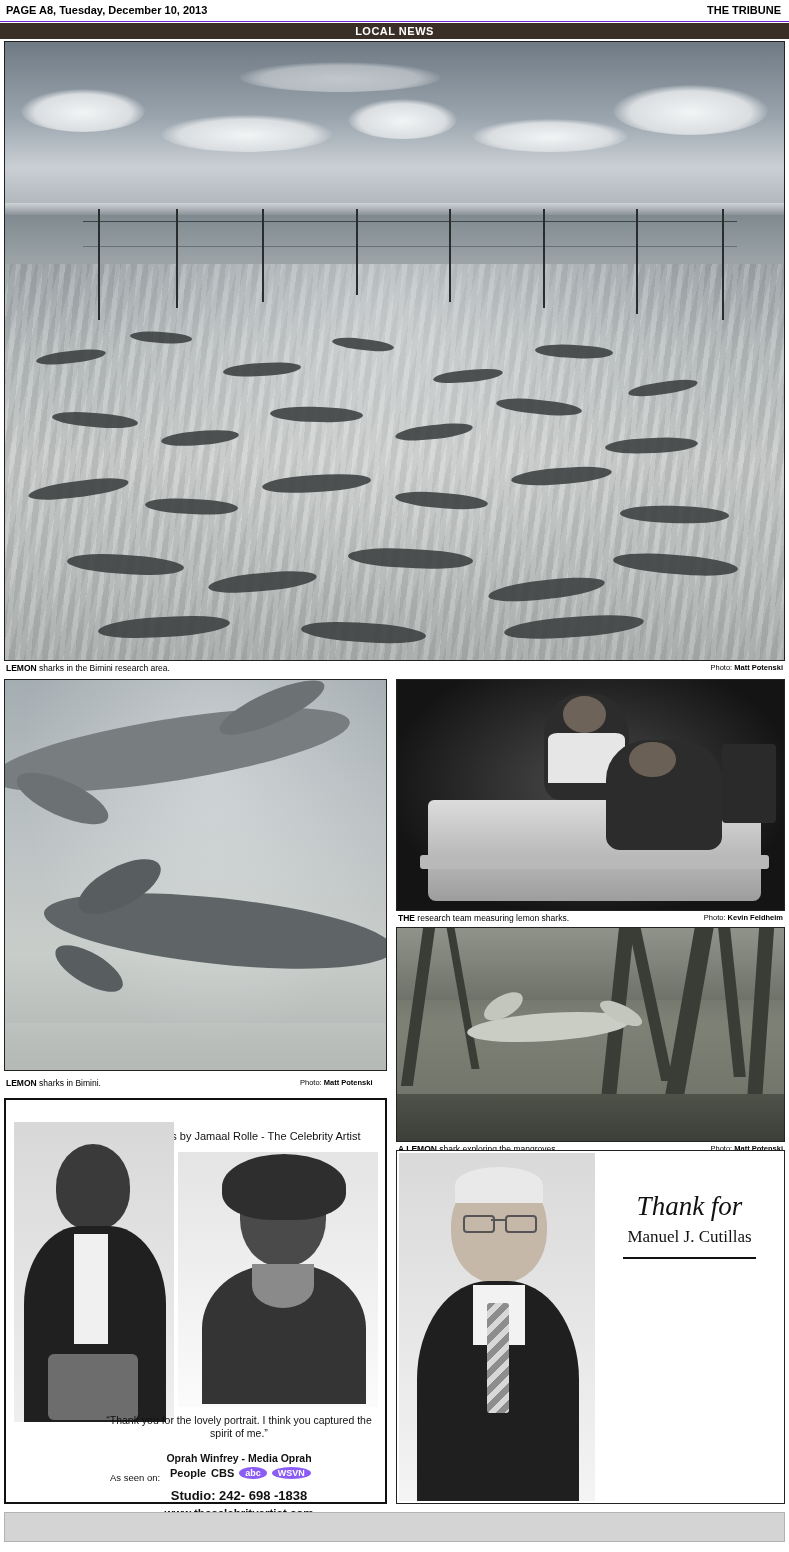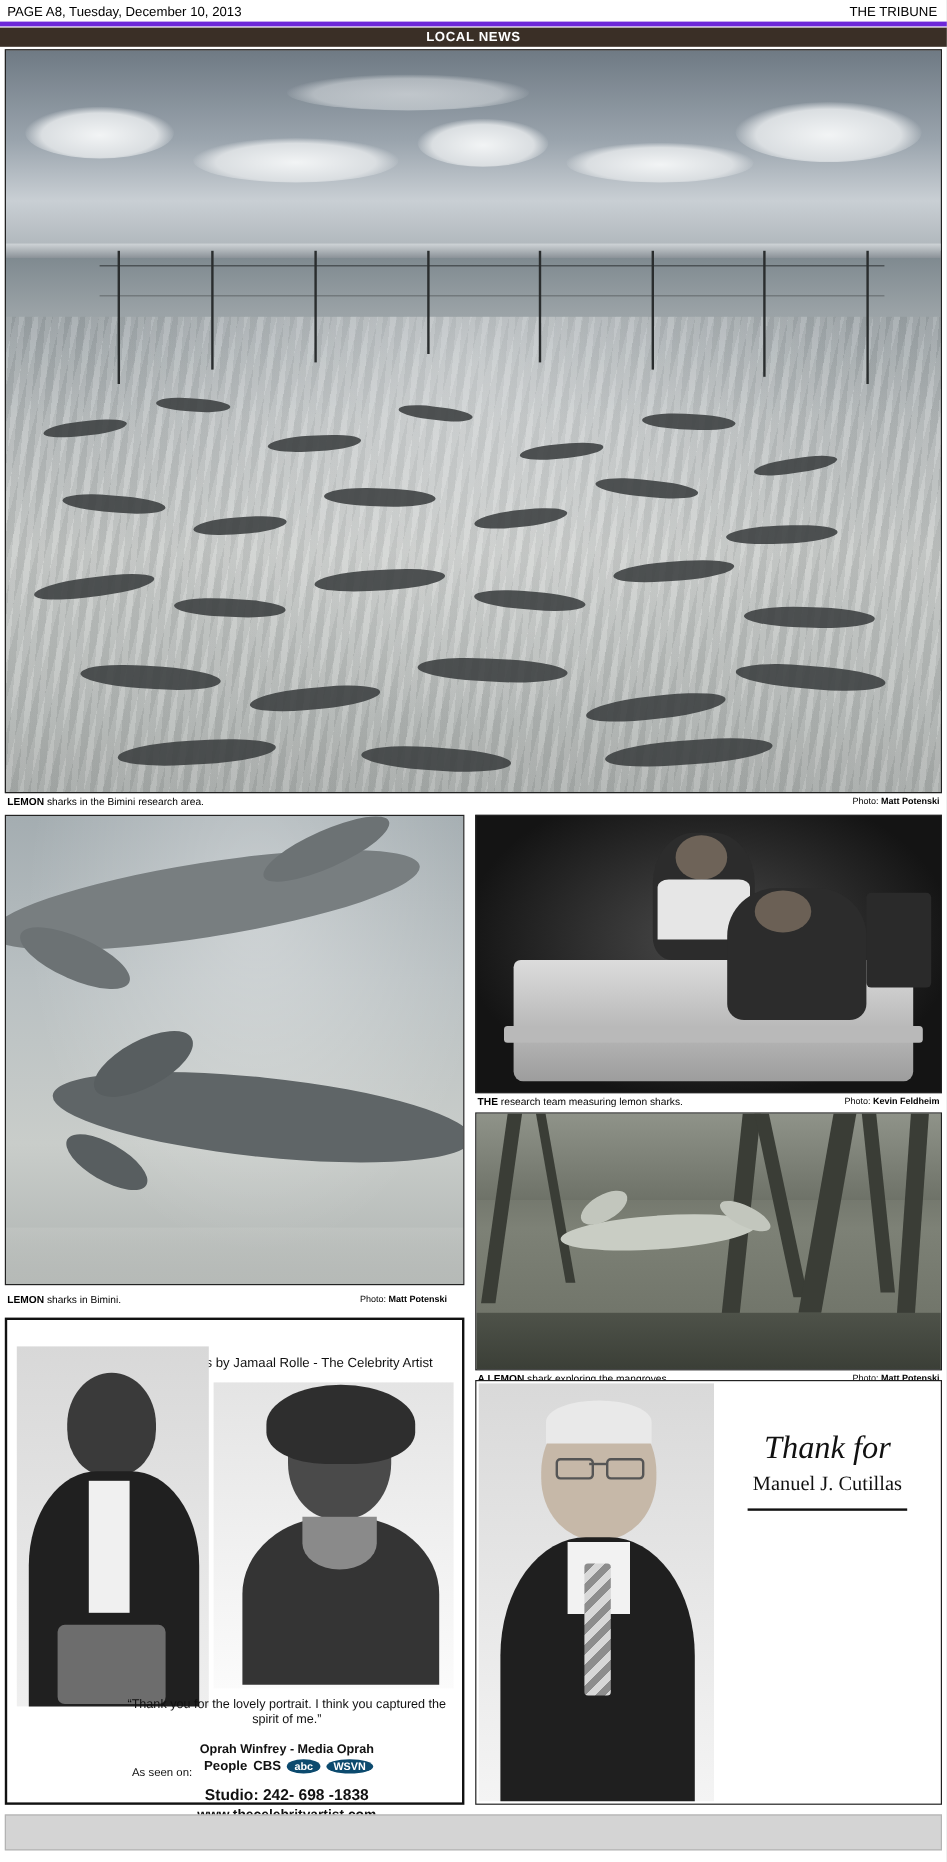--- a/index.html
+++ b/index.html
@@ -1,20 +1,20 @@
 <!DOCTYPE html>
 <html><head>
 <meta charset="utf-8">
 <style>
   html,body{margin:0;padding:0;background:#a9a9a9;}
   body{width:789px;height:1552px;font-family:"Liberation Sans",sans-serif;overflow:hidden;}
   .page{position:relative;width:789px;height:1552px;background:#ffffff;}
 
   
-  .masthead{position:absolute;left:0;top:0;width:789px;height:22px;border-bottom:4px solid #6d28d9;box-sizing:border-box;}
+  .masthead{position:absolute;left:0;top:0;width:789px;height:22px;border-bottom:1px solid #6d28d9;box-sizing:border-box;font-weight:bold;}
   .masthead .left{position:absolute;left:6px;top:4px;font-size:11px;color:#000;}
   .masthead .right{position:absolute;right:8px;top:4px;font-size:11px;color:#000;}
 
   .sectionbar{position:absolute;left:0;top:23px;width:789px;height:16px;background:#3a2f26;}
   .sectionbar .label{position:absolute;left:0;right:0;top:2px;text-align:center;font-size:11px;font-weight:bold;color:#fff;letter-spacing:.5px;}
 
   
   .frame{position:absolute;border:1px solid #222;box-sizing:border-box;overflow:hidden;background:#8d8d8d;}
   .cap{position:absolute;font-size:8.5px;color:#000;line-height:10px;white-space:nowrap;}
   .cap b{font-weight:bold;}
@@ -67,21 +67,21 @@
   #ad-portrait .ad-h2{position:absolute;left:110px;top:30px;width:268px;text-align:center;font-size:11px;color:#111;}
   #ad-portrait .portrait-a{position:absolute;left:8px;top:22px;width:160px;height:300px;background:linear-gradient(#d8d8d8,#efefef);}
   #ad-portrait .portrait-b{position:absolute;left:172px;top:52px;width:200px;height:255px;background:linear-gradient(#e4e4e4,#fbfbfb);}
   .head{position:absolute;background:#3a3a3a;border-radius:50% 50% 45% 45%;}
   .torso{position:absolute;background:#202020;border-radius:40% 40% 0 0;}
   #ad-portrait .quote{position:absolute;left:90px;top:314px;width:286px;text-align:center;font-size:10.5px;line-height:13px;color:#111;}
   #ad-portrait .quote-src{position:absolute;left:90px;top:352px;width:286px;text-align:center;font-size:10.5px;font-weight:bold;color:#111;}
   #ad-portrait .seen{position:absolute;left:104px;top:372px;font-size:9.5px;color:#111;}
   #ad-portrait .logos{position:absolute;left:164px;top:366px;font-size:11px;font-weight:bold;color:#111;}
   #ad-portrait .logo-chip{display:inline-block;vertical-align:middle;margin-right:5px;}
-  #ad-portrait .chip-round{border-radius:50%;background:#0c4a6e;color:#fff;padding:1px 6px;font-size:9px;}
+  #ad-portrait .chip-round{border-radius:50%;background:#8b5cf6;color:#fff;padding:1px 6px;font-size:9px;}
   #ad-portrait .studio{position:absolute;left:90px;top:388px;width:286px;text-align:center;font-size:13px;font-weight:bold;color:#111;}
   #ad-portrait .url{position:absolute;left:90px;top:407px;width:286px;text-align:center;font-size:11.5px;font-weight:bold;color:#111;}
 
   
   #obit{position:absolute;left:396px;top:1150px;width:389px;height:354px;border:1px solid #222;background:#fff;box-sizing:border-box;}
   #obit .photo{position:absolute;left:2px;top:2px;width:196px;height:348px;background:linear-gradient(#cfcfcf,#efefef);overflow:hidden;}
   #obit .notice{position:absolute;left:200px;top:2px;width:185px;height:348px;background:#fff;}
   #obit .mm1{position:absolute;left:0;top:8px;width:185px;text-align:center;font-family:"Liberation Serif",serif;font-style:italic;font-size:27px;color:#111;}
   #obit .mm2{position:absolute;left:0;top:38px;width:185px;text-align:center;font-family:"Liberation Serif",serif;font-style:italic;font-size:27px;color:#111;}
   #obit .name{position:absolute;left:0;top:74px;width:185px;text-align:center;font-family:Liberation Serif, serif;font-size:17px;color:#111;}

